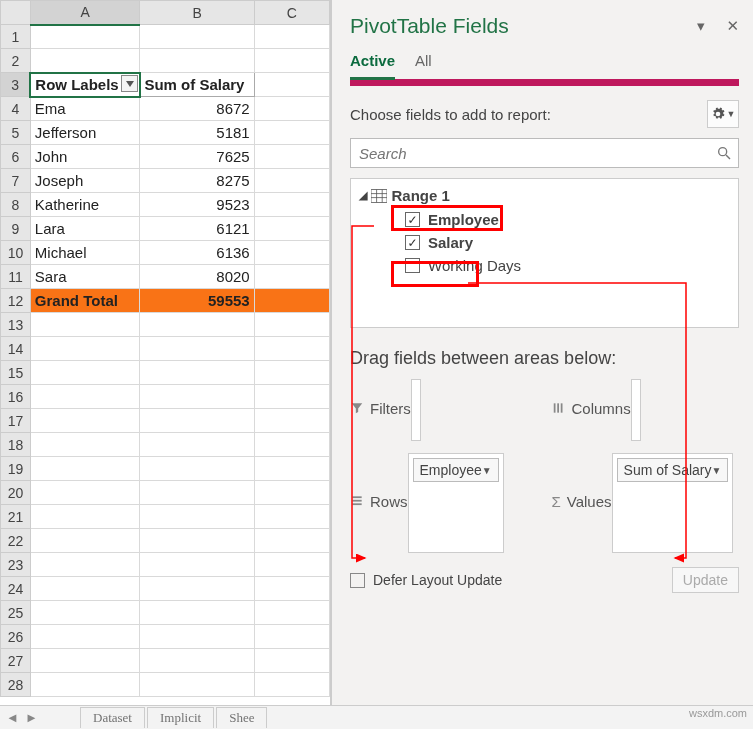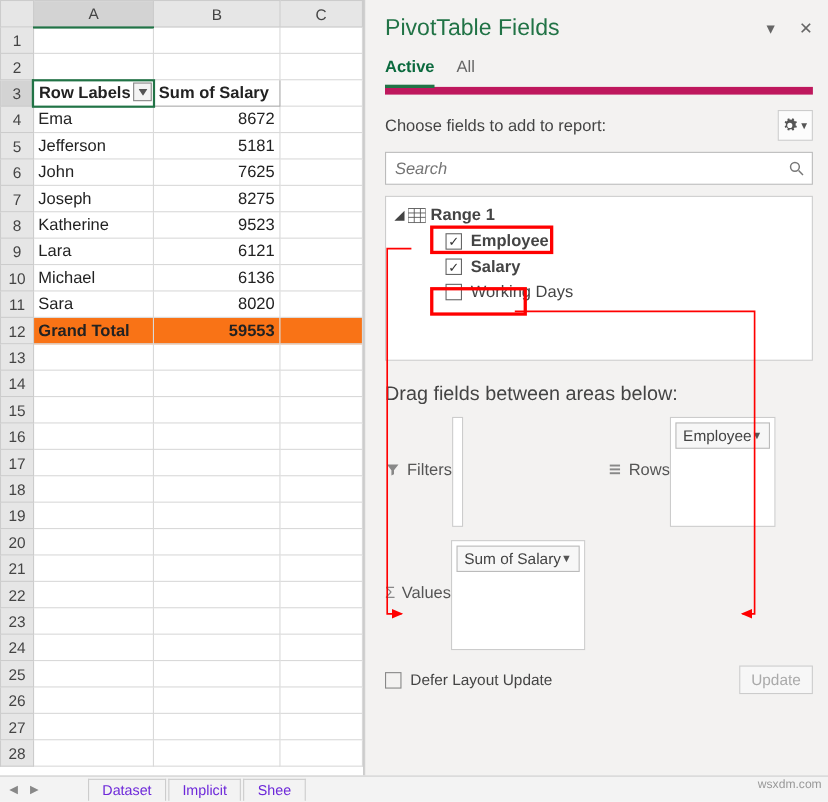--- a/index.html
+++ b/index.html
@@ -22,21 +22,21 @@
 .grid td.num { text-align: right; }
 .grid tr.gt td { font-weight: bold; background:#f97316; }
 .sel-cell { outline: 2px solid #217346; outline-offset:-1px; position:relative; }
 .filter-btn { position:absolute; right:1px; top:2px; width:17px; height:17px; border:1px solid #888; background:#f4f4f4; display:flex; align-items:center; justify-content:center; }
 .filter-btn svg { width:8px; height:6px; }
 
 
 .tabs { position:absolute; bottom:0; left:0; right:0; height:24px; background:#f3f3f3; border-top:1px solid #ccc; display:flex; align-items:center; padding-left:80px; font-size:13px; }
 .tabs .nav { position:absolute; left:0; display:flex; gap:6px; padding-left:6px; color:#888;}
 .tab { padding:2px 12px; border:1px solid #ccc; border-bottom:none; background:#fff; margin-right:2px; color:#217346;}
-.tab.inactive { background:#f3f3f3; color:#6d28d9; }
+.tab.inactive { background:#f3f3f3; color:#737373;font-family:Liberation Serif, serif; }
 
 
 .pane { flex:1; background:#f3f2f1; border-left:1px solid #ccc; display:flex; flex-direction:column; padding:10px 14px 8px 18px; position:relative;}
 .pane-title { font-size:21px; color:#217346; font-weight:normal; margin:4px 0 10px 0; display:flex; align-items:center;}
 .pane-ctrl { margin-left:auto; display:flex; gap:22px; color:#666; font-size:15px;}
 .pane-ctrl span { cursor:pointer; }
 .viewtabs { display:flex; gap:20px; border-bottom:7px solid #be185d; margin-bottom:14px;}
 .viewtab { padding:4px 0 8px 0; font-size:15px; color:#666; cursor:pointer;}
 .viewtab.active { color:#0b6a3e; border-bottom:3px solid #217346; font-weight:600; margin-bottom:-1px;}
 .choose-row { display:flex; align-items:center; margin-bottom:10px;}
@@ -329,20 +329,31 @@
           <svg class="icon-sm" viewBox="0 0 24 24">
               <path d="M3 4h18l-7 9v6l-4 2v-8z" fill="#888"></path>
             </svg>
           <span>Filters</span>
         </div>
         <div class="area-box"></div>
       </div>
       <div class="area">
         <div class="area-hdr">
           <svg class="icon-sm" viewBox="0 0 24 24">
+              <rect x="3" y="4" width="3" height="16" fill="#888"></rect>
+              <rect x="9" y="4" width="3" height="16" fill="#888"></rect>
+              <rect x="15" y="4" width="3" height="16" fill="#888"></rect>
+            </svg>
+          <span>Columns</span>
+        </div>
+        <div class="area-box"></div>
+      </div>
+      <div class="area">
+        <div class="area-hdr">
+          <svg class="icon-sm" viewBox="0 0 24 24">
               <rect x="4" y="4" width="16" height="3" fill="#888"></rect>
               <rect x="4" y="10" width="16" height="3" fill="#888"></rect>
               <rect x="4" y="16" width="16" height="3" fill="#888"></rect>
             </svg>
           <span>Rows</span>
         </div>
         <div class="area-box tall">
           <div class="drop-item">
             <span>Employee</span>
             <span class="dd">▼</span>

